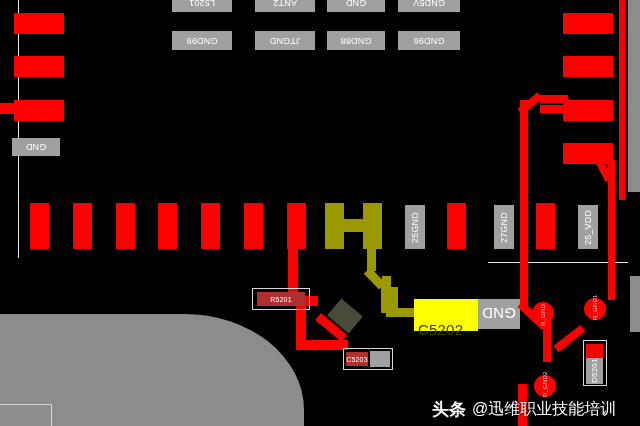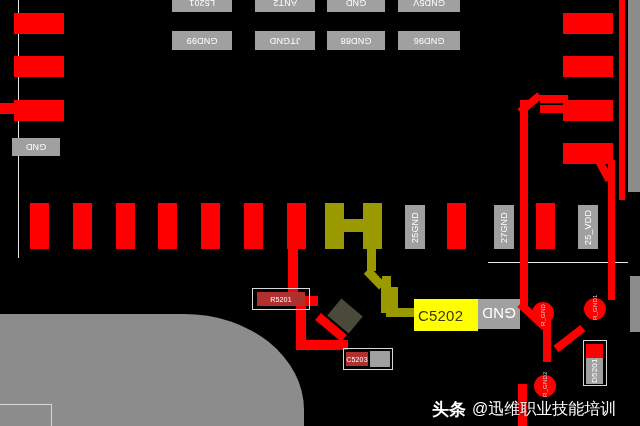--- a/index.html
+++ b/index.html
@@ -57,20 +57,21 @@
   }
   .netlabel.flip {
     transform: scaleY(-1) scaleX(-1);
   }
   .netlabel.vert {
     writing-mode: vertical-rl;
     transform: rotate(180deg);
   }
   .netlabel.dark {
     color: #2a2a2a;
+    margin-top: 14px;
   }
   .silk-outline {
     position: absolute;
     border: 1px solid #d8d8d8;
     box-sizing: border-box;
   }
   .ref-chip {
     position: absolute;
     background: #a0a0a0;
   }

